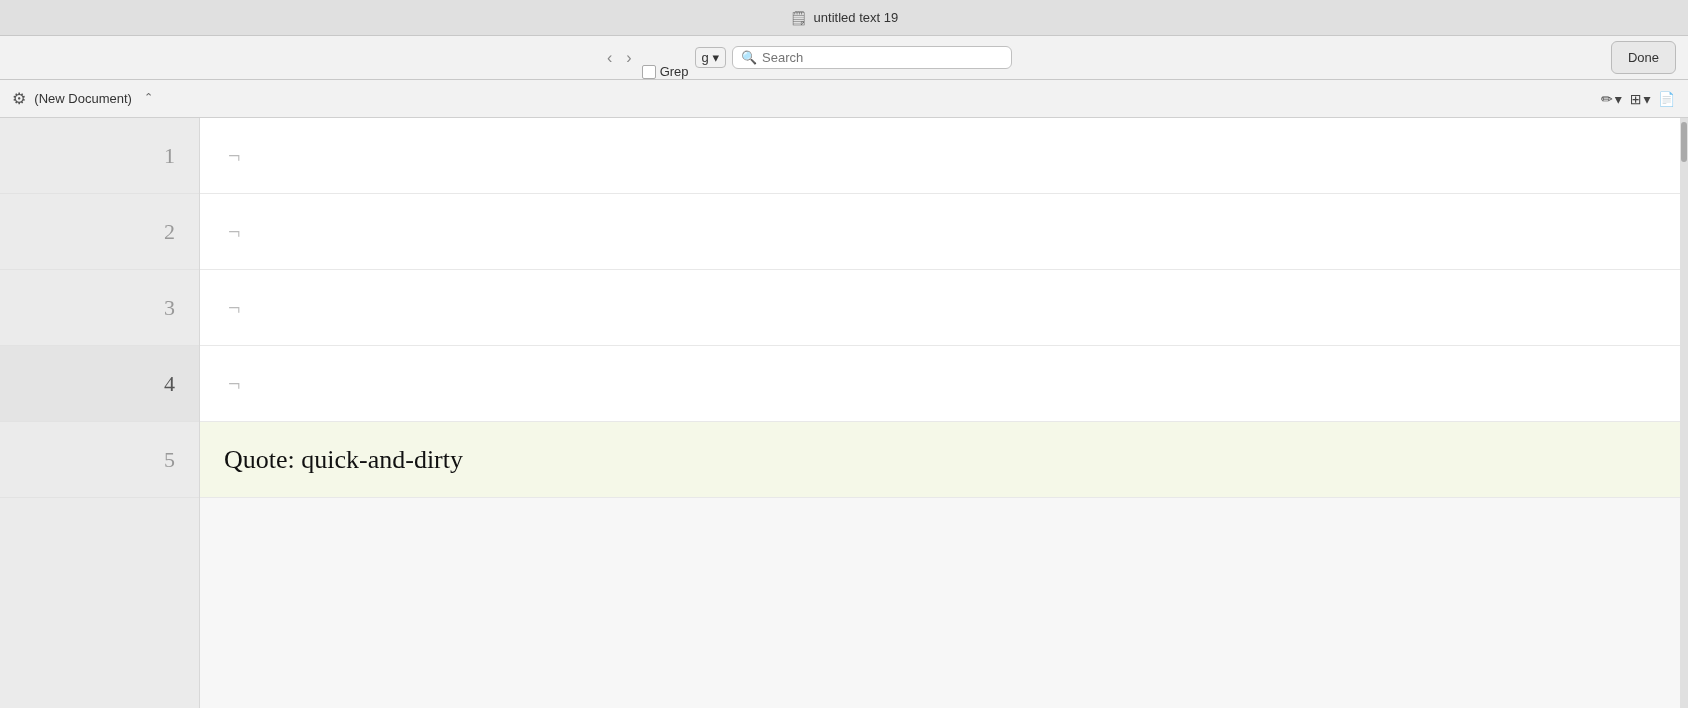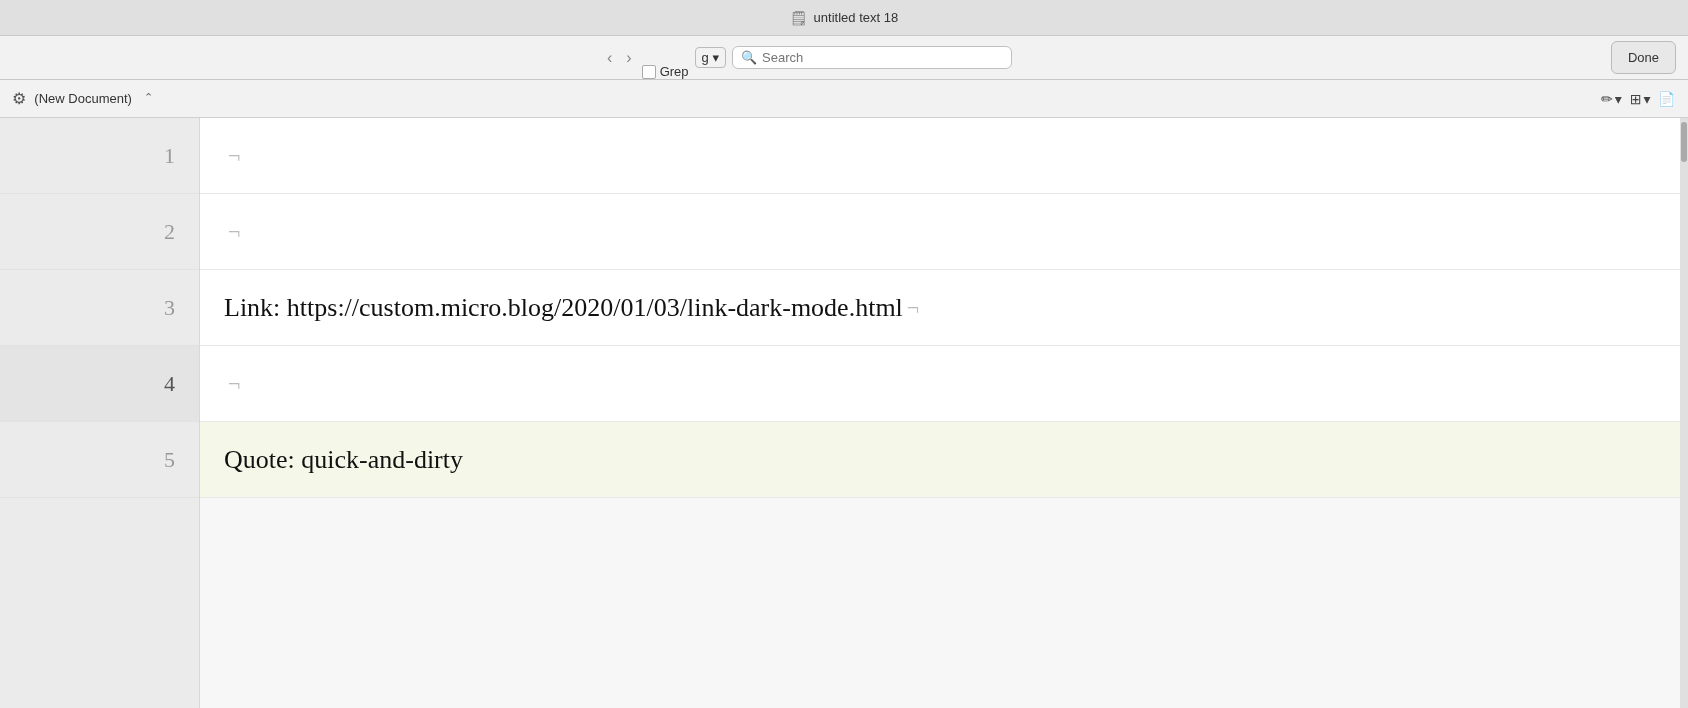--- a/index.html
+++ b/index.html
@@ -265,21 +265,21 @@
       border-radius: 3px;
       margin: 4px auto;
     }
   </style>
 </head>
 <body>
 
 <div class="title-bar">
   <div class="title-bar-title">
     <span class="title-bar-icon">🗒</span>
-    <span>untitled text 18</span>
+    <span>untitled text 19</span>
   </div>
 </div>
 
 <div class="toolbar">
   <div class="toolbar-left">
     <button class="nav-btn">‹</button>
     <button class="nav-btn">›</button>
 
     <div class="checkbox-wrap">
       <div class="grep-checkbox"></div>
@@ -331,21 +331,20 @@
       <div class="line-row">5</div>
     </div>
   <div class="content-area" id="content-container" style="position:relative;">
     <div class="content-row">
         <span class="pilcrow">¬</span>
       </div>
       <div class="content-row">
         <span class="pilcrow">¬</span>
       </div>
       <div class="content-row">
-        <span>Link: https://custom.micro.blog/2020/01/03/link-dark-mode.html</span>
         <span class="pilcrow">¬</span>
       </div>
       <div class="content-row">
         <span class="pilcrow">¬</span>
       </div>
       <div class="content-row highlighted">
         <span>Quote: quick-and-dirty</span>
       </div>
       <div class="scrollbar">
       <div class="scrollbar-thumb"></div>

